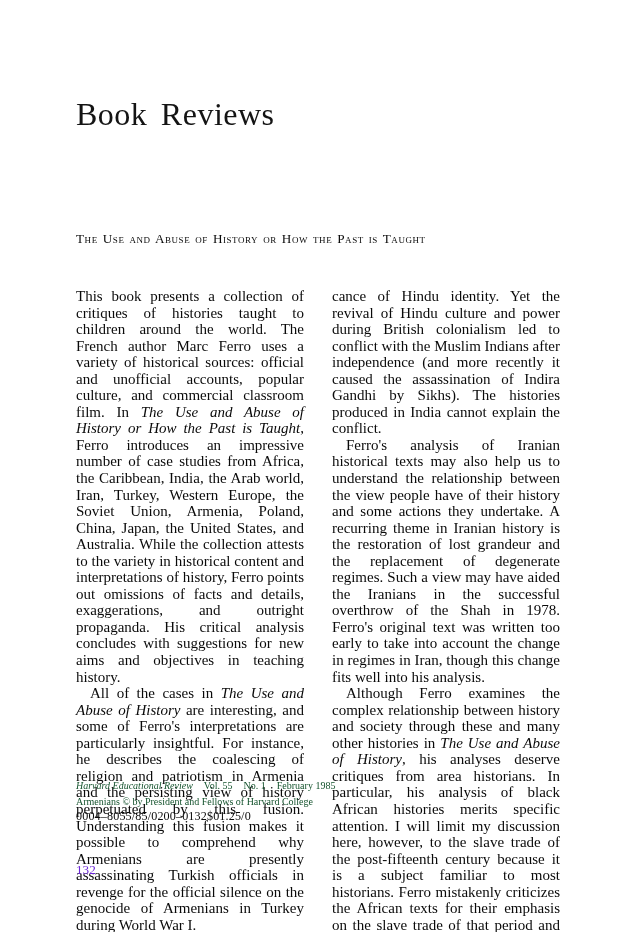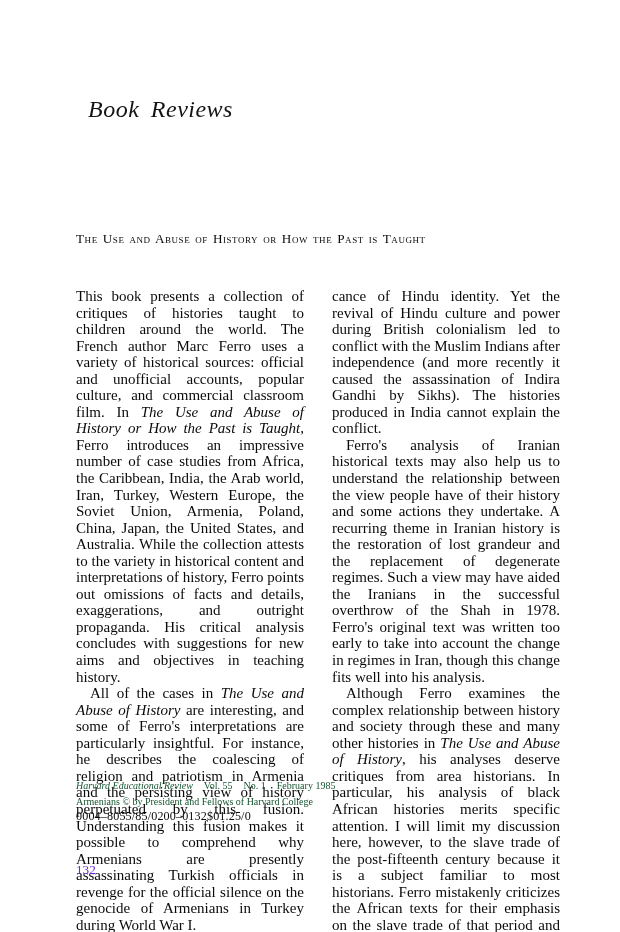--- a/index.html
+++ b/index.html
@@ -19,24 +19,23 @@
     position: absolute;
     left: 0; top: 0;
     width: 620px;
     height: 932px;
     background: #fff;
   }
 
   
   .section-title {
     position: absolute;
-    left: 88px;
+    left: 76px;
     top: 96px;
-    font-size: 24px;
-    font-style: italic;
+    font-size: 32px;
     font-weight: 400;
     letter-spacing: 0.5px;
     word-spacing: 5px;
     color: #141414;
     white-space: nowrap;
   }
 
   
   .review-head {
     position: absolute;

